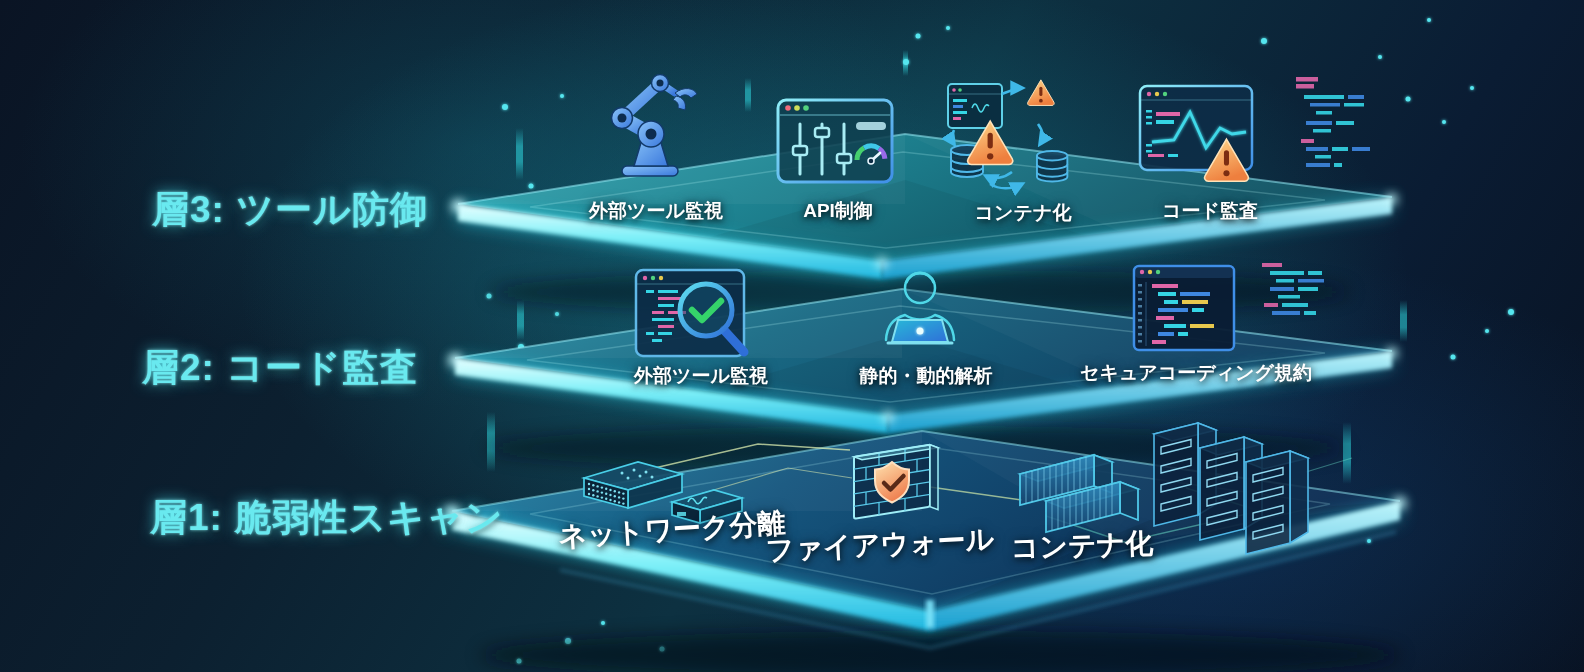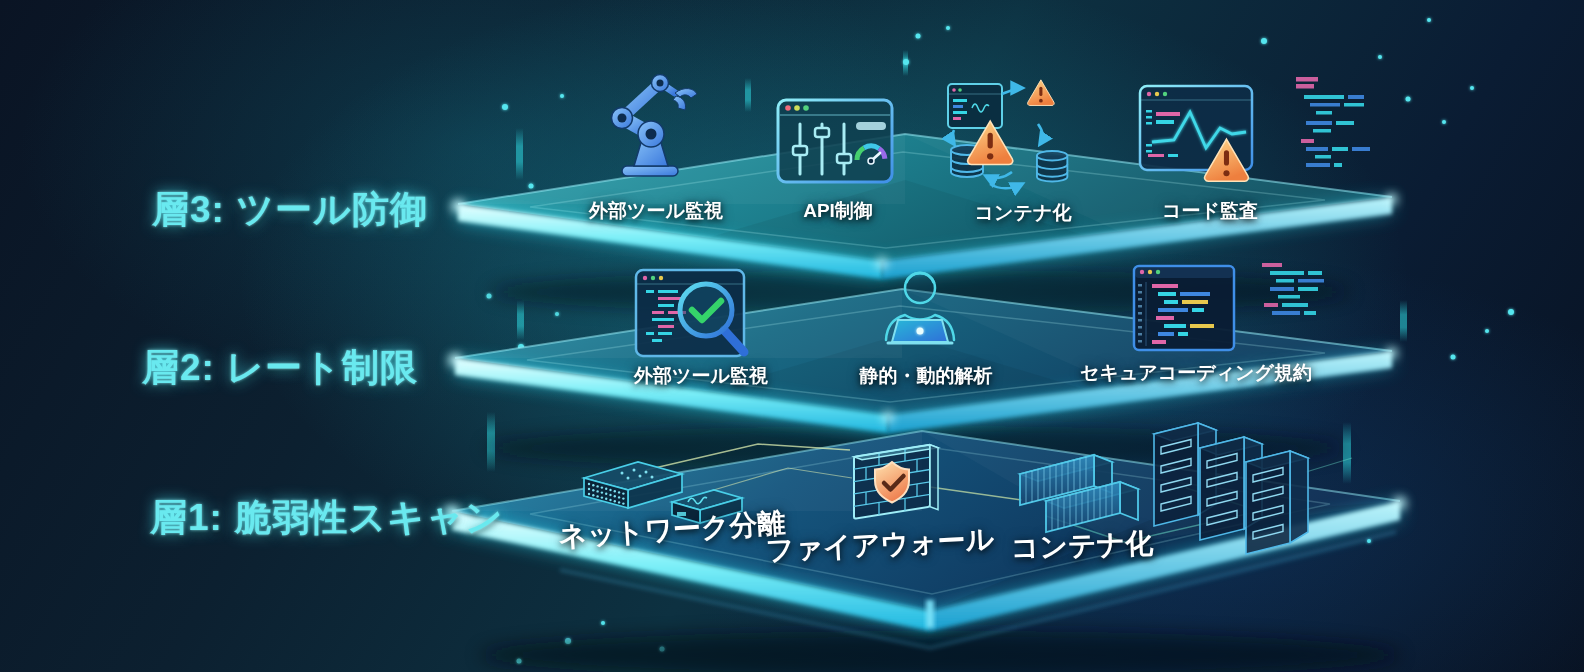--- a/index.html
+++ b/index.html
@@ -495,21 +495,21 @@
         <polygon points="78,11 96,18 96,49 78,42" fill="rgba(18,60,92,0.9)" stroke="#4fc8e8" stroke-width="1.8"></polygon>
         <polygon points="4,30 78,11 78,42 4,61" fill="url(#contGrad)" stroke="#4fc8e8" stroke-width="1.8"></polygon>
         <path d="M10,28.5 V59.5 M16,26.9 V57.9 M22,25.4 V56.4 M28,23.8 V54.8 M34,22.3 V53.3 M40,20.7 V51.7 M46,19.2 V50.2 M52,17.6 V48.6 M58,16.1 V47.1 M64,14.5 V45.5 M70,13 V44" stroke="rgba(140,225,250,0.45)" stroke-width="1.3"></path>
       </g>
     </defs>
     <use href="#cbox"></use>
     <use href="#cbox" transform="translate(26,27)"></use>
   </svg>
 
   <div class="layer-label" style="left:152px;top:185px">層3: ツール防御</div>
-  <div class="layer-label" style="left:142px;top:343px">層2: レート制限</div>
+  <div class="layer-label" style="left:142px;top:343px">層2: コード監査</div>
   <div class="layer-label" style="left:150px;top:493px">層1: 脆弱性スキャン</div>
 
   <div class="item-label" style="left:656px;top:198px">外部ツール監視</div>
   <div class="item-label" style="left:838px;top:198px">API制御</div>
   <div class="item-label" style="left:1023px;top:200px">コンテナ化</div>
   <div class="item-label" style="left:1210px;top:198px">コード監査</div>
 
   <div class="item-label" style="left:701px;top:363px">外部ツール監視</div>
   <div class="item-label" style="left:926px;top:363px">静的・動的解析</div>
   <div class="item-label" style="left:1196px;top:360px">セキュアコーディング規約</div>

